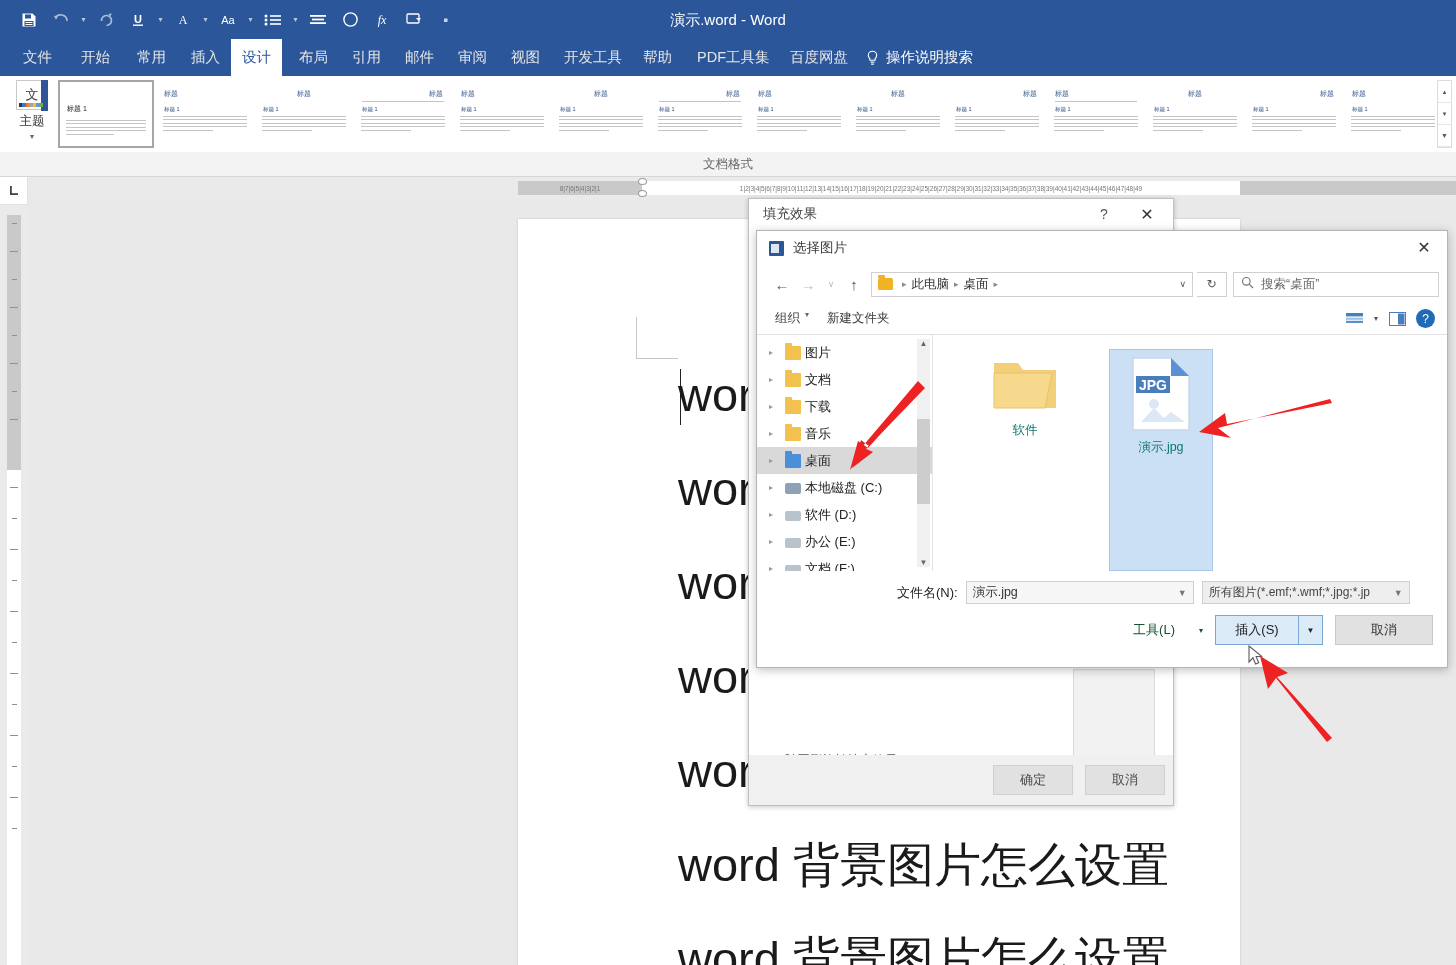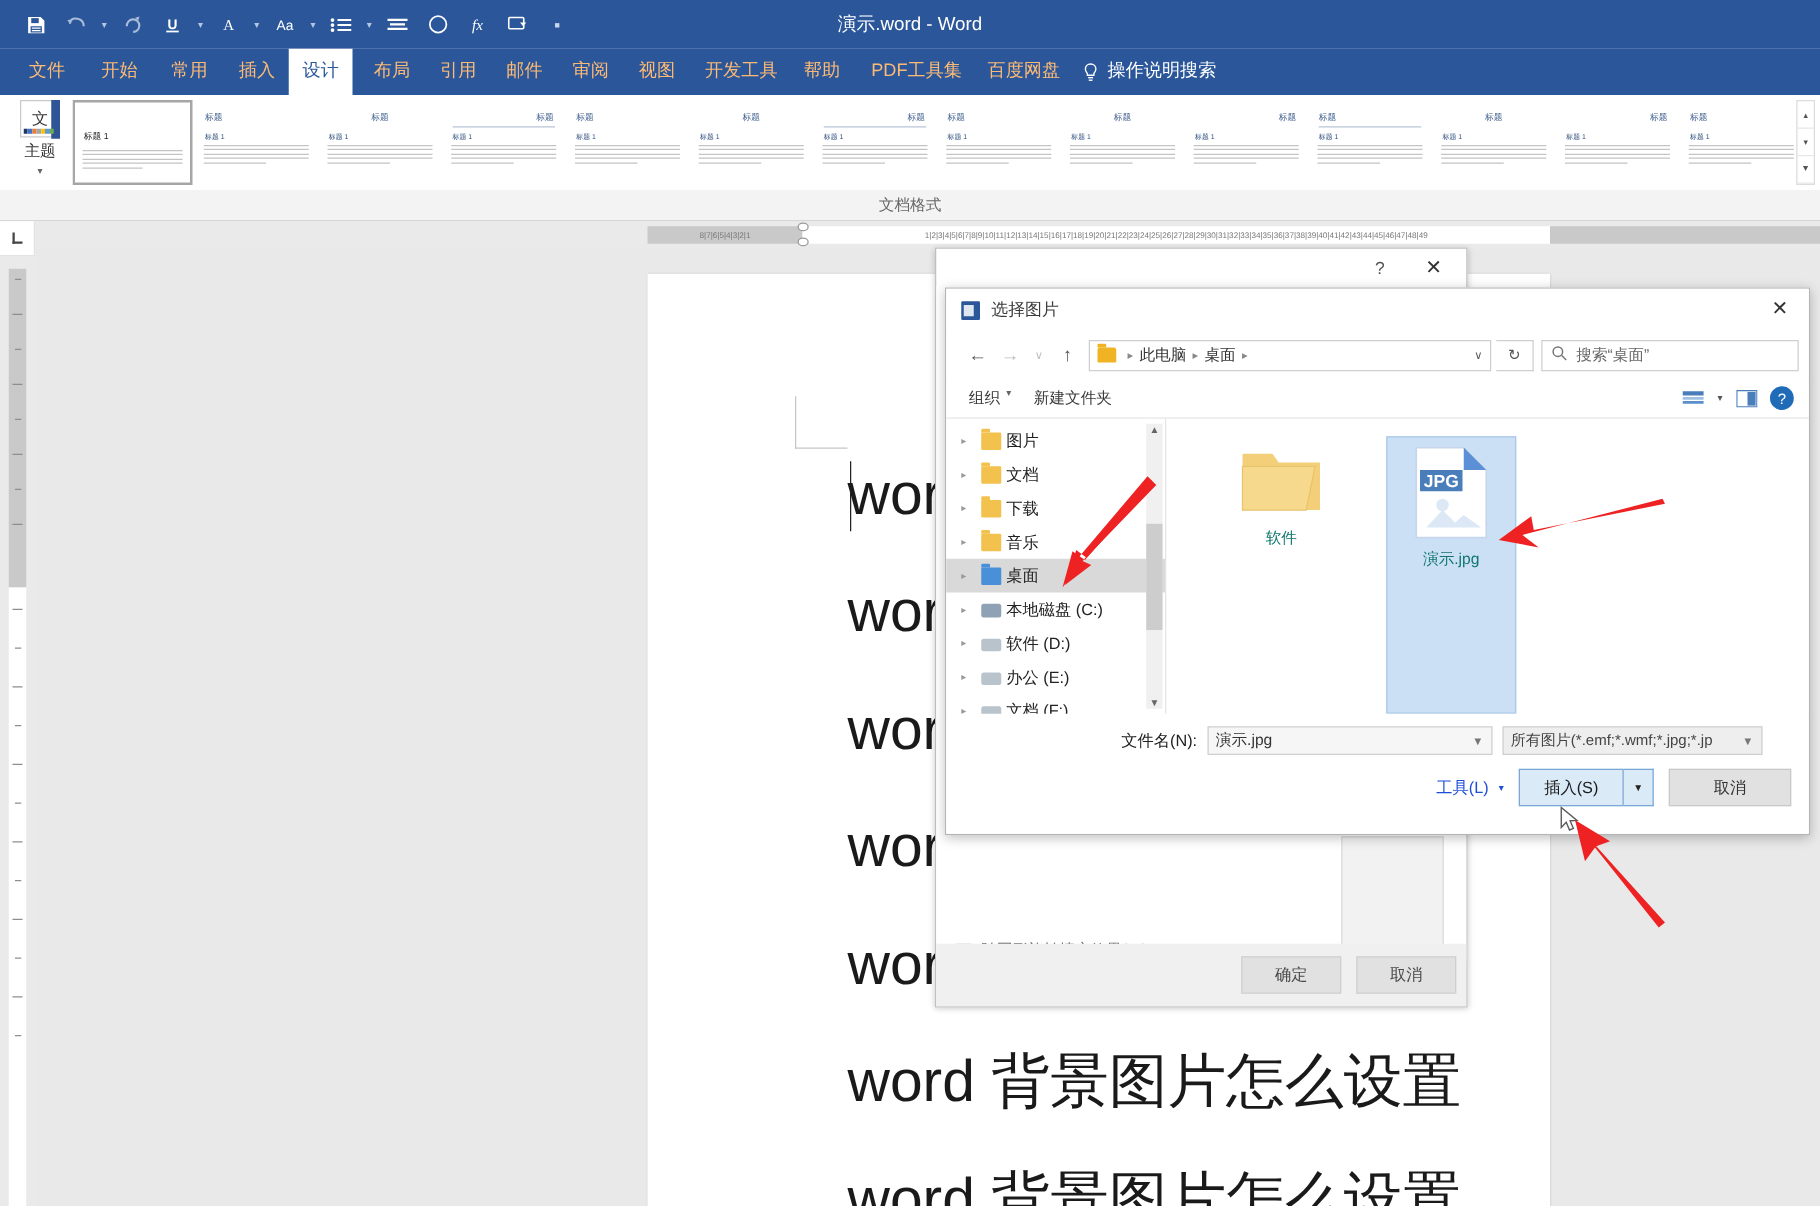--- a/index.html
+++ b/index.html
@@ -16,21 +16,21 @@
   .qat-btn{width:30px;height:30px;display:flex;align-items:center;justify-content:center;
     color:#ffffff;font-size:16px;line-height:1;border-radius:2px;}
   .qat-btn.dim{color:#96aed2;}
   .qat-caret{width:11px;height:30px;display:flex;align-items:center;justify-content:center;
     color:#b5c6e0;font-size:8px;}
   .doc-title{position:absolute;left:0;top:0;width:1456px;height:39px;line-height:39px;
     text-align:center;color:#ffffff;font-size:15px;}
 
   
   .tabbar{position:absolute;left:0;top:39px;width:1456px;height:37px;background:#2b579a;}
-  .tab{position:absolute;top:0;height:37px;line-height:37px;color:#fdba74;font-size:14.5px;
+  .tab{position:absolute;top:0;height:37px;line-height:37px;color:#e5e5e5;font-size:14.5px;
     padding:0 11px;white-space:nowrap;}
   .tab.active{background:#ffffff;color:#2b579a;}
   .tellme{position:absolute;top:0;height:37px;line-height:37px;color:#ffffff;font-size:14.5px;
     white-space:nowrap;display:flex;align-items:center;gap:7px;}
   .bulb{width:13px;height:16px;position:relative;display:inline-block;}
   .bulb svg{display:block;}
 
   
   .ribbon{position:absolute;left:0;top:76px;width:1456px;height:76px;background:#ffffff;}
   .ribbon-bottom{position:absolute;left:0;top:152px;width:1456px;height:25px;background:#f3f3f3;
@@ -169,21 +169,21 @@
   .sp-bottom{position:absolute;left:0;top:340px;width:690px;height:96px;background:#ffffff;}
   .fn-row{position:absolute;left:140px;top:10px;display:flex;align-items:center;gap:8px;}
   .fn-label{font-size:13px;color:#222;}
   .fn-input{width:228px;height:23px;border:1px solid #cfcfcf;background:#f6f6f6;font-size:12.5px;
     color:#333;display:flex;align-items:center;padding:0 6px;}
   .fn-input .cc{margin-left:auto;font-size:9px;color:#777;}
   .ft-select{width:208px;height:23px;border:1px solid #cfcfcf;background:#eeeeee;font-size:12px;
     color:#444;display:flex;align-items:center;padding:0 6px;overflow:hidden;white-space:nowrap;}
   .ft-select .cc{margin-left:auto;font-size:9px;color:#777;}
   .btn-row{position:absolute;right:14px;top:44px;display:flex;align-items:center;gap:12px;}
-  .tool-btn{font-size:13px;color:#1d4ed8;display:flex;align-items:center;gap:8px;}
+  .tool-btn{font-size:13px;color:#14532d;display:flex;align-items:center;gap:24px;}
   .ins-wrap{display:flex;}
   .ins-btn{width:84px;height:30px;background:#dbeaf7;border:1px solid #7ba7d7;font-size:13px;
     color:#1a1a1a;display:flex;align-items:center;justify-content:center;position:relative;}
   .ins-split{width:24px;height:30px;background:#dbeaf7;border:1px solid #7ba7d7;border-left:none;
     display:flex;align-items:center;justify-content:center;font-size:8px;color:#222;}
   .cancel-btn{width:98px;height:30px;background:#e1e1e1;border:1px solid #c9c9c9;font-size:13px;
     color:#333;display:flex;align-items:center;justify-content:center;}
   .cursor-arrow{position:absolute;left:1248px;top:645px;width:16px;height:20px;z-index:60;}
 
   
@@ -548,20 +548,23 @@
     <div class="docline" style="top:246px">word 背景图片怎么设置</div>
     <div class="docline" style="top:340px">word 背景图片怎么设置</div>
     <div class="docline" style="top:434px">word 背景图片怎么设置</div>
     <div class="docline" style="top:528px">word 背景图片怎么设置</div>
     <div class="docline" style="top:622px">word 背景图片怎么设置</div>
     <div class="docline" style="top:716px">word 背景图片怎么设置</div>
   </div>
 </div>
 
 <div class="fx-dialog">
+  <div class="fx-title">
+    <span class="t">填充效果</span>
+  </div>
   <div class="fx-help">?</div>
   <div class="fx-close">✕</div>
   <div class="fx-body">
     <div class="fx-preview"></div>
     <label class="fx-check">
       <span class="box"></span>
       <span>随图形旋转填充效果(W)</span>
     </label>
   </div>
   <div class="fx-footer">

